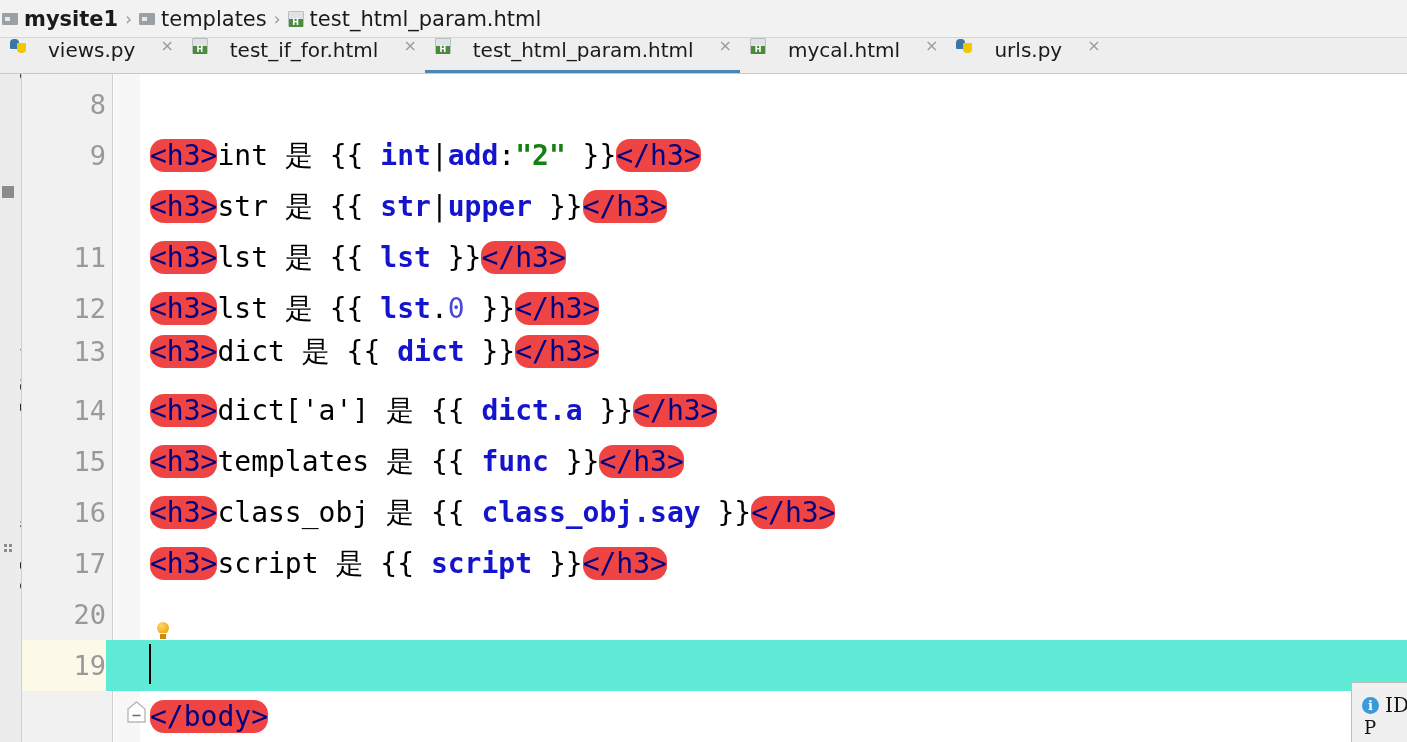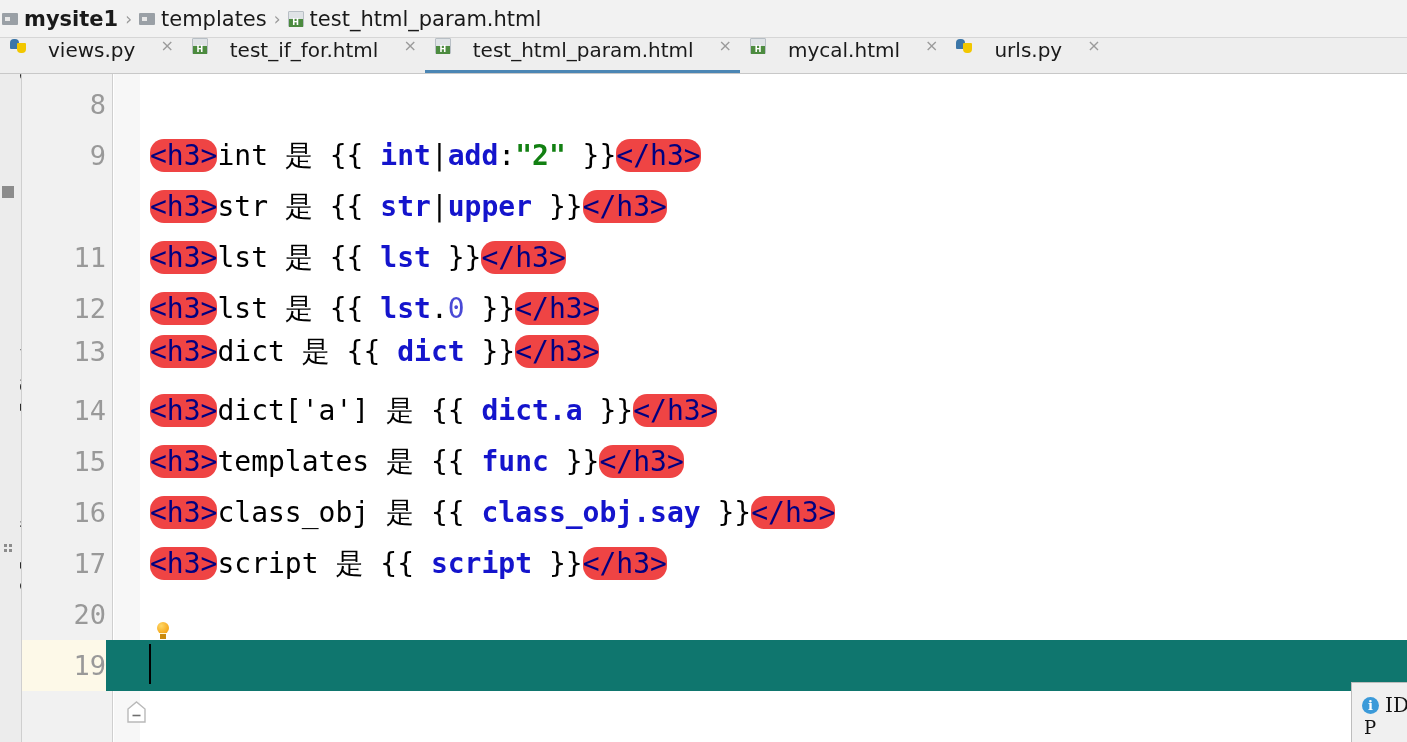--- a/index.html
+++ b/index.html
@@ -211,21 +211,21 @@
   }
 
   .row {
     position: absolute;
     left: 0;
     width: 1385px;
     height: 51px;
     display: block;
   }
   .row.current {
-    background: #0f766e;
+    background: #5eead4;
   }
   .row.current .gline { background: #fdf9e8; }
 
   .gline {
     position: absolute;
     left: 0; top: 0;
     width: 84px; height: 51px;
     line-height: 51px;
     text-align: right;
     font-family: "DejaVu Sans Mono", monospace;
@@ -448,20 +448,21 @@
         </div>
         <div class="row" style="top: 515px;">
           <div class="gline">20</div>
           <div class="code"></div>
         </div>
         <div class="row current" style="top: 566px;">
           <div class="gline">19</div>
           <div class="code"></div>
         </div>
         <div class="row" style="top: 617px;">
+          <div class="code"><span class="tag">&lt;/body&gt;</span></div>
         </div>
       </div>
 
     <div class="bulb" style="left:134px; top:548px;">
       <span class="glass"></span>
         <span class="base"></span>
     </div>
 
     <div class="caret" style="left:127px; top:570px;"></div>
 

